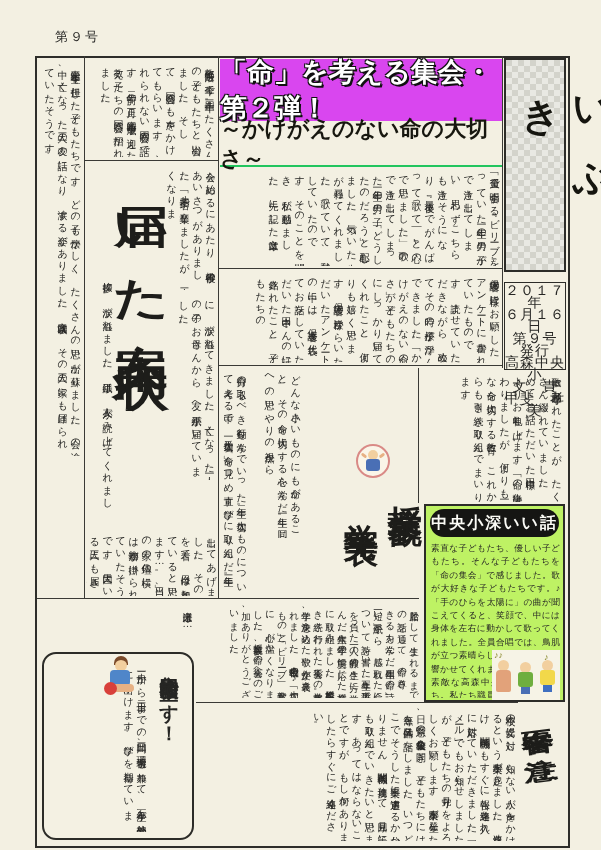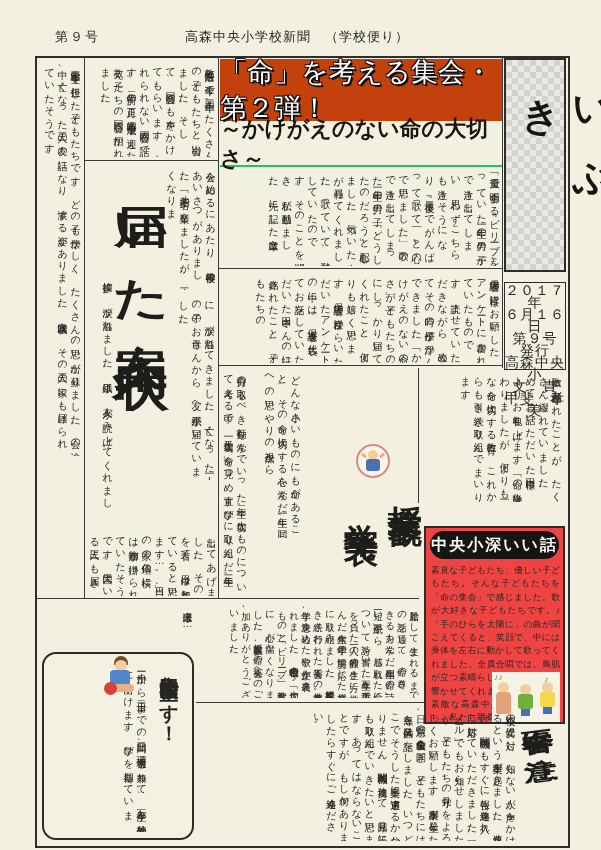--- a/index.html
+++ b/index.html
@@ -9,42 +9,41 @@
     font-family:"Liberation Serif","DejaVu Serif",serif;
     color:#262624;
   }
   .abs{position:absolute;}
   .v{writing-mode:vertical-rl;text-orientation:upright;overflow:hidden;}
   .body-txt{font-size:10px;line-height:13px;letter-spacing:1px;}
   .rule{position:absolute;background:#3a3a36;}
   .frame{position:absolute;border:2px solid #2e2e2a;}
   .gothic{font-family:"Liberation Sans","DejaVu Sans",sans-serif;}
   .banner{
-    background:#c2410c;color:#fff;font-weight:normal;
+    background:#d946ef;color:#fff;font-weight:bold;
     display:flex;align-items:center;justify-content:center;
     text-shadow:-1px -1px 0 #111,1px -1px 0 #111,-1px 1px 0 #111,1px 1px 0 #111,2px 2px 0 #111;
   }
   .checker{
     background:repeating-conic-gradient(#e9e9e3 0% 25%, #d3d3cb 0% 50%) 0 0/12px 12px;
   }
   .pill{
     background:#151513;color:#fbfbf6;border-radius:14px;
     display:flex;align-items:center;justify-content:center;
     font-weight:bold;letter-spacing:2px;
   }
   .big-head{font-weight:bold;color:#1d1d1a;}
   .note{color:#8a8a30;font-size:9px;}
   .fig-head{border-radius:50%;background:#f2cf9f;}
 </style>
 </head>
 <body>
 
 <div class="abs" style="left:35px;top:28px;width:533px;height:22px;font-size:13px;">
   <span class="abs" style="left:20px;top:0;letter-spacing:2px;">第９号</span>
-  <span class="abs" style="left:150px;top:0;letter-spacing:1px;">高森中央小学校新聞　（学校便り）</span>
 </div>
 
 <div class="frame" style="left:35px;top:56px;width:531px;height:788px;"></div>
 
 <div class="rule" style="left:84px;top:56px;width:1px;height:542px;"></div>
 <div class="rule" style="left:218px;top:56px;width:1px;height:542px;"></div>
 <div class="rule" style="left:84px;top:160px;width:134px;height:1px;"></div>
 <div class="rule" style="left:219px;top:268px;width:284px;height:1px;"></div>
 <div class="rule" style="left:219px;top:365px;width:284px;height:1px;"></div>
 <div class="rule" style="left:502px;top:56px;width:1px;height:312px;"></div>
@@ -97,21 +96,21 @@
   <div class="abs" style="left:8px;top:13px;width:14px;height:12px;background:#4a6fb5;border-radius:3px;"></div>
   <div class="abs" style="left:3px;top:8px;width:6px;height:3px;background:#e7b184;border-radius:2px;transform:rotate(40deg);"></div>
   <div class="abs" style="left:21px;top:8px;width:6px;height:3px;background:#e7b184;border-radius:2px;transform:rotate(-40deg);"></div>
 </div>
 <div class="abs v big-head" style="left:384px;top:482px;height:132px;font-size:30px;letter-spacing:4px;transform:scaleX(1.15);transform-origin:center top;">授業参観</div>
 <div class="abs v big-head" style="left:340px;top:500px;height:132px;font-size:30px;letter-spacing:4px;transform:scaleX(1.15);transform-origin:center top;">学年発表</div>
 
 <div class="abs v" style="left:196px;top:604px;width:224px;height:94px;font-size:9.5px;line-height:12px;letter-spacing:0.5px;">胎児として生まれるまでの話を通して、命の尊さ、生きる力を学んだ四年生。「命の詩」、「日本一短い手紙」から、感じ取れた命について詩を書いた五年生。事故で重傷を負った一人の教師の生き方に学んだ六年生。学年の実態に応じた授業に取り組みました。授業参観に引き続き行われた集会での学年発表。各学年、決意を込めた歌や作文が発表されました。全校合唱の♪「大切なもの」と「ビリーブ」。素敵な歌声に、心が温かくなりました。授業参観、命の集会へのご参加、ありがとうございました。</div>
 <div class="abs v body-txt" style="left:178px;top:604px;width:16px;height:52px;">来週は…</div>
 
-<div class="abs" style="left:424px;top:504px;width:141px;height:198px;border:2px solid #2c2c28;box-sizing:border-box;background:#ef4444;margin-top:22px;">
+<div class="abs" style="left:424px;top:504px;width:141px;height:198px;border:2px solid #2c2c28;box-sizing:border-box;background:#bef264;">
   <div class="pill gothic" style="position:absolute;left:4px;top:3px;width:129px;height:28px;font-size:16px;">中央小深いい話</div>
   <div style="position:absolute;left:5px;top:36px;width:129px;height:156px;font-size:8.7px;line-height:13.4px;text-align:justify;overflow:hidden;">素直な子どもたち、優しい子どもたち。そんな子どもたちを「命の集会」で感じました。歌が大好きな子どもたちです。♪「手のひらを太陽に」の曲が聞こえてくると、笑顔で、中には身体を左右に動かして歌ってくれました。全員合唱では、鳥肌が立つ素晴らしいハーモニーを響かせてくれました。とっても素敵な高森中央小の子どもたち。私たち職員がその心を大切にしなければならないと思いました。</div>
   <div class="abs" style="left:66px;top:144px;width:68px;height:50px;background:#f6f3e6;">
     <span class="note abs" style="left:2px;top:0px;">♪♪</span>
     <span class="note abs" style="left:52px;top:2px;">♪</span>
     <div class="abs fig-head" style="left:6px;top:10px;width:11px;height:11px;"></div>
     <div class="abs" style="left:4px;top:20px;width:15px;height:22px;background:#e2a27a;border-radius:4px 4px 2px 2px;"></div>
     <div class="abs fig-head" style="left:28px;top:12px;width:11px;height:11px;"></div>
     <div class="abs" style="left:26px;top:22px;width:15px;height:15px;background:#6fae3f;border-radius:3px;"></div>
     <div class="abs" style="left:29px;top:37px;width:9px;height:7px;background:#4a6fb5;"></div>

